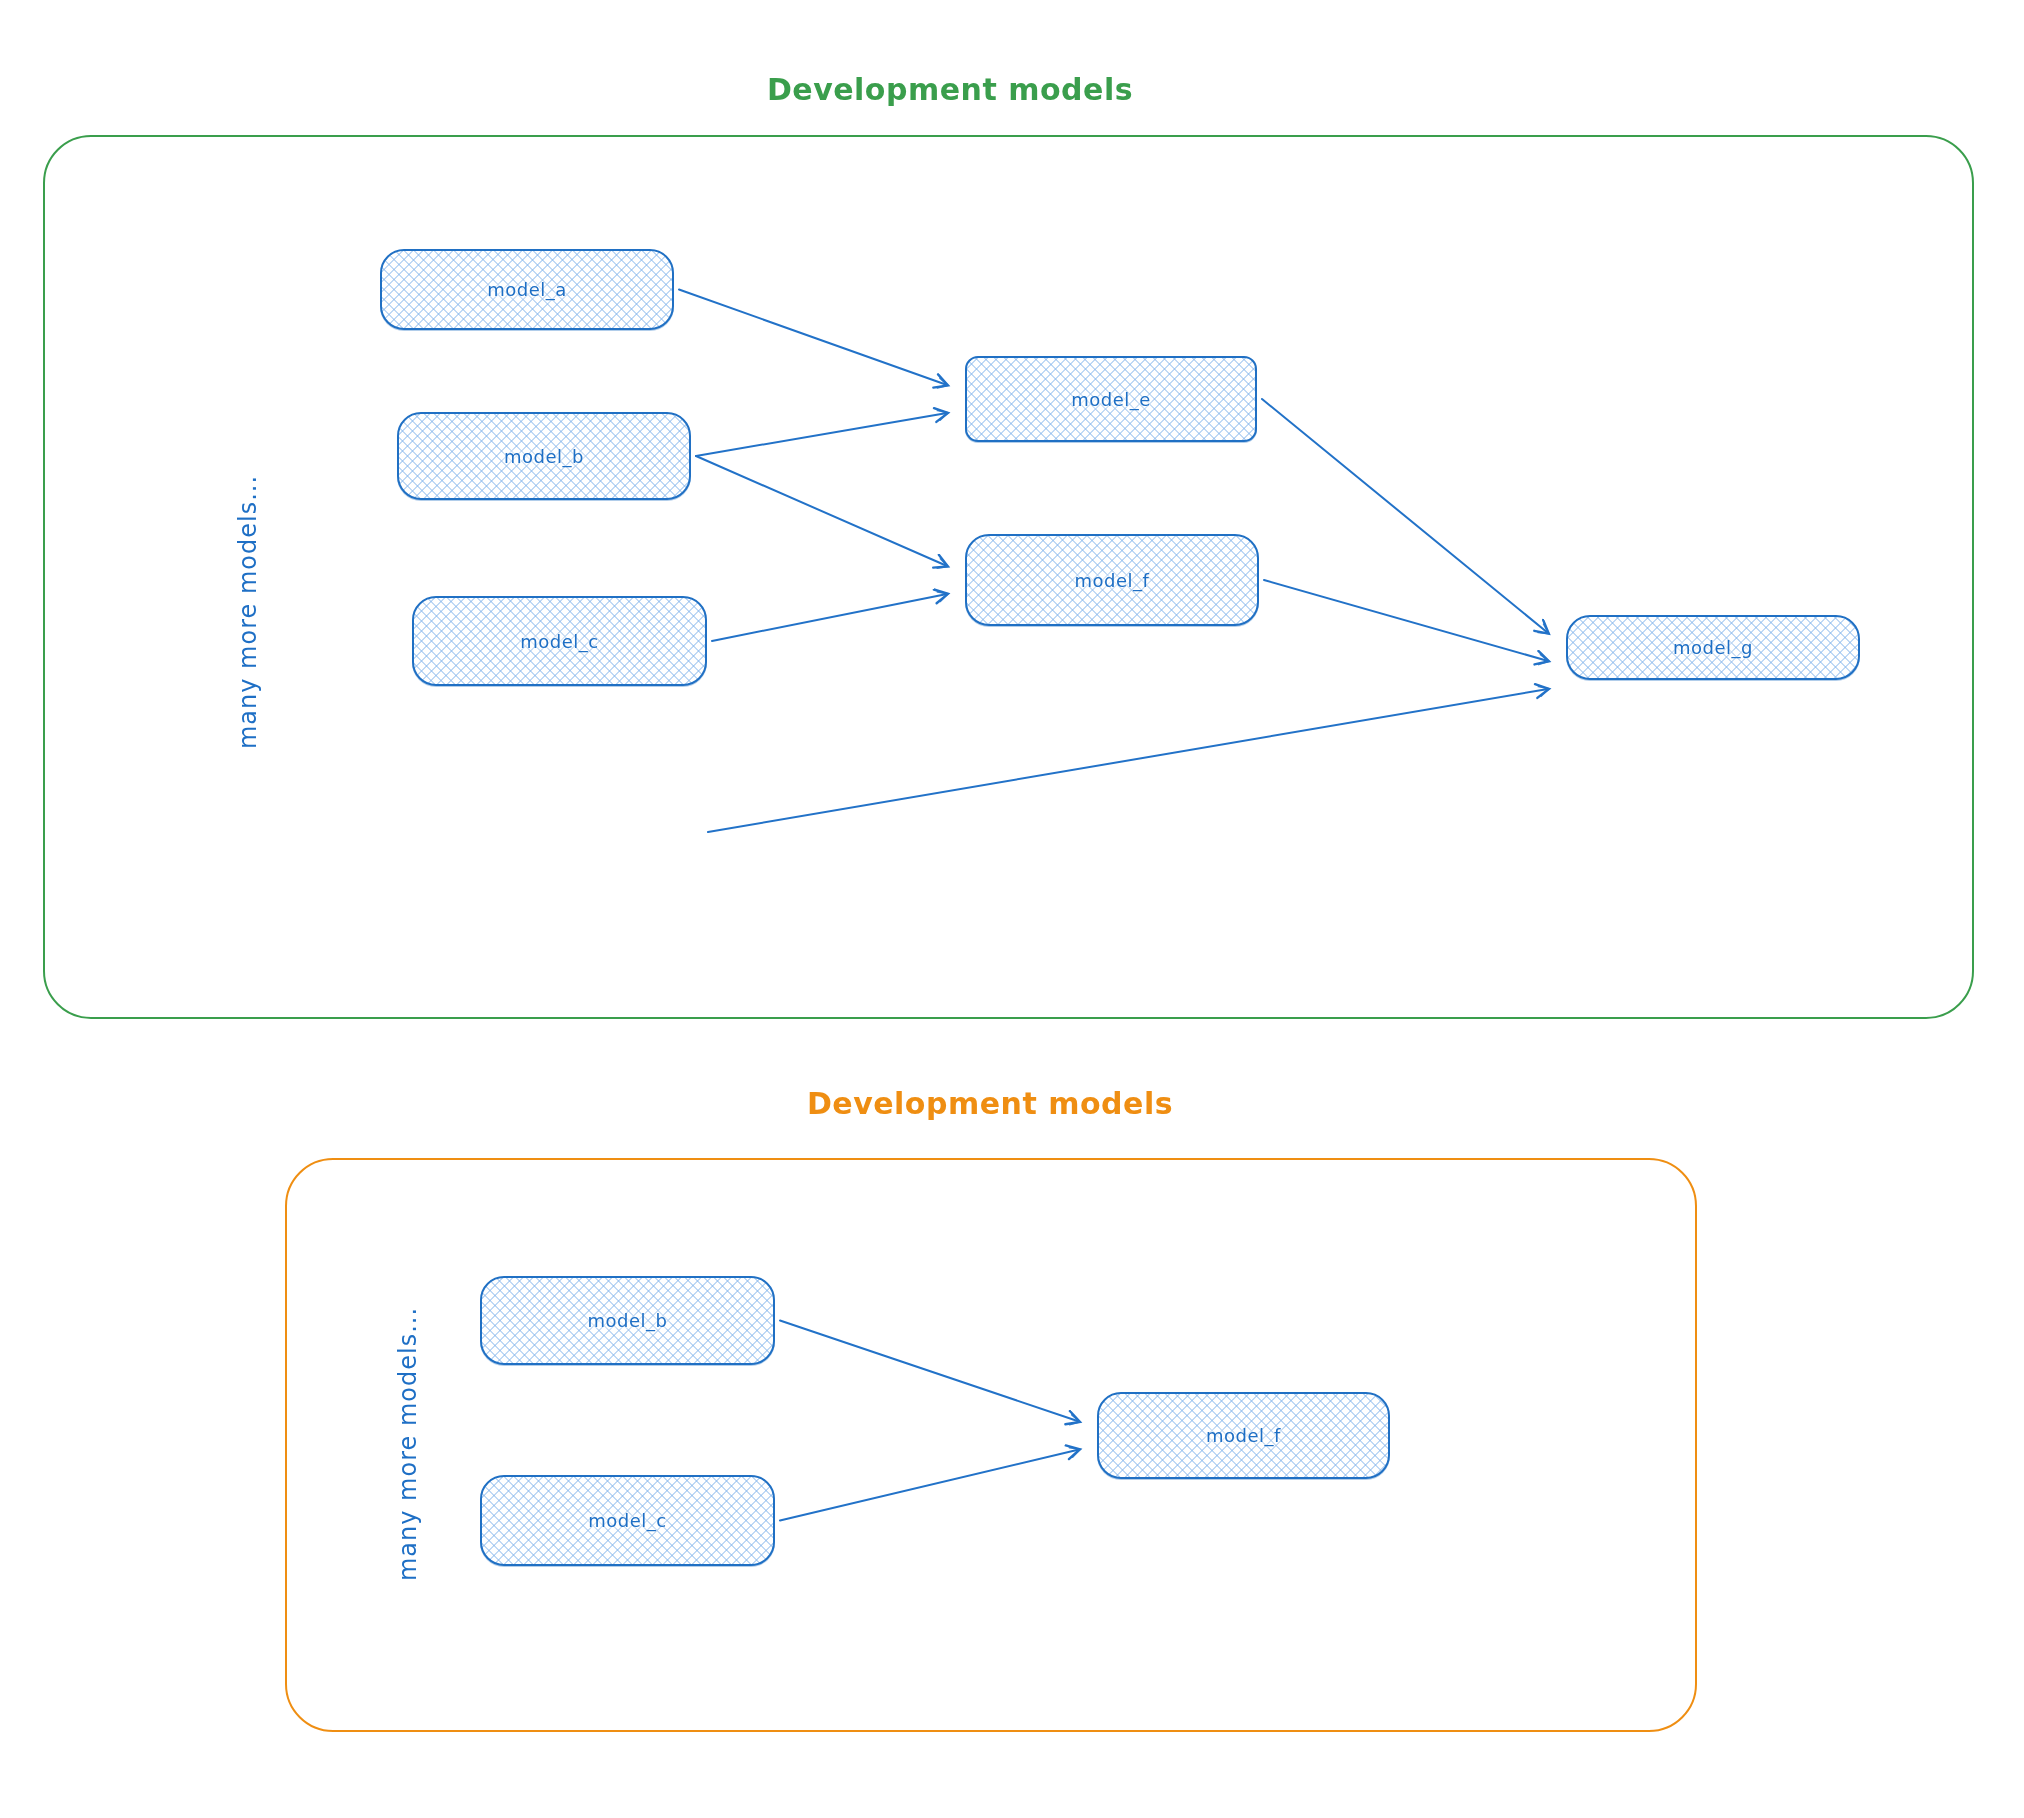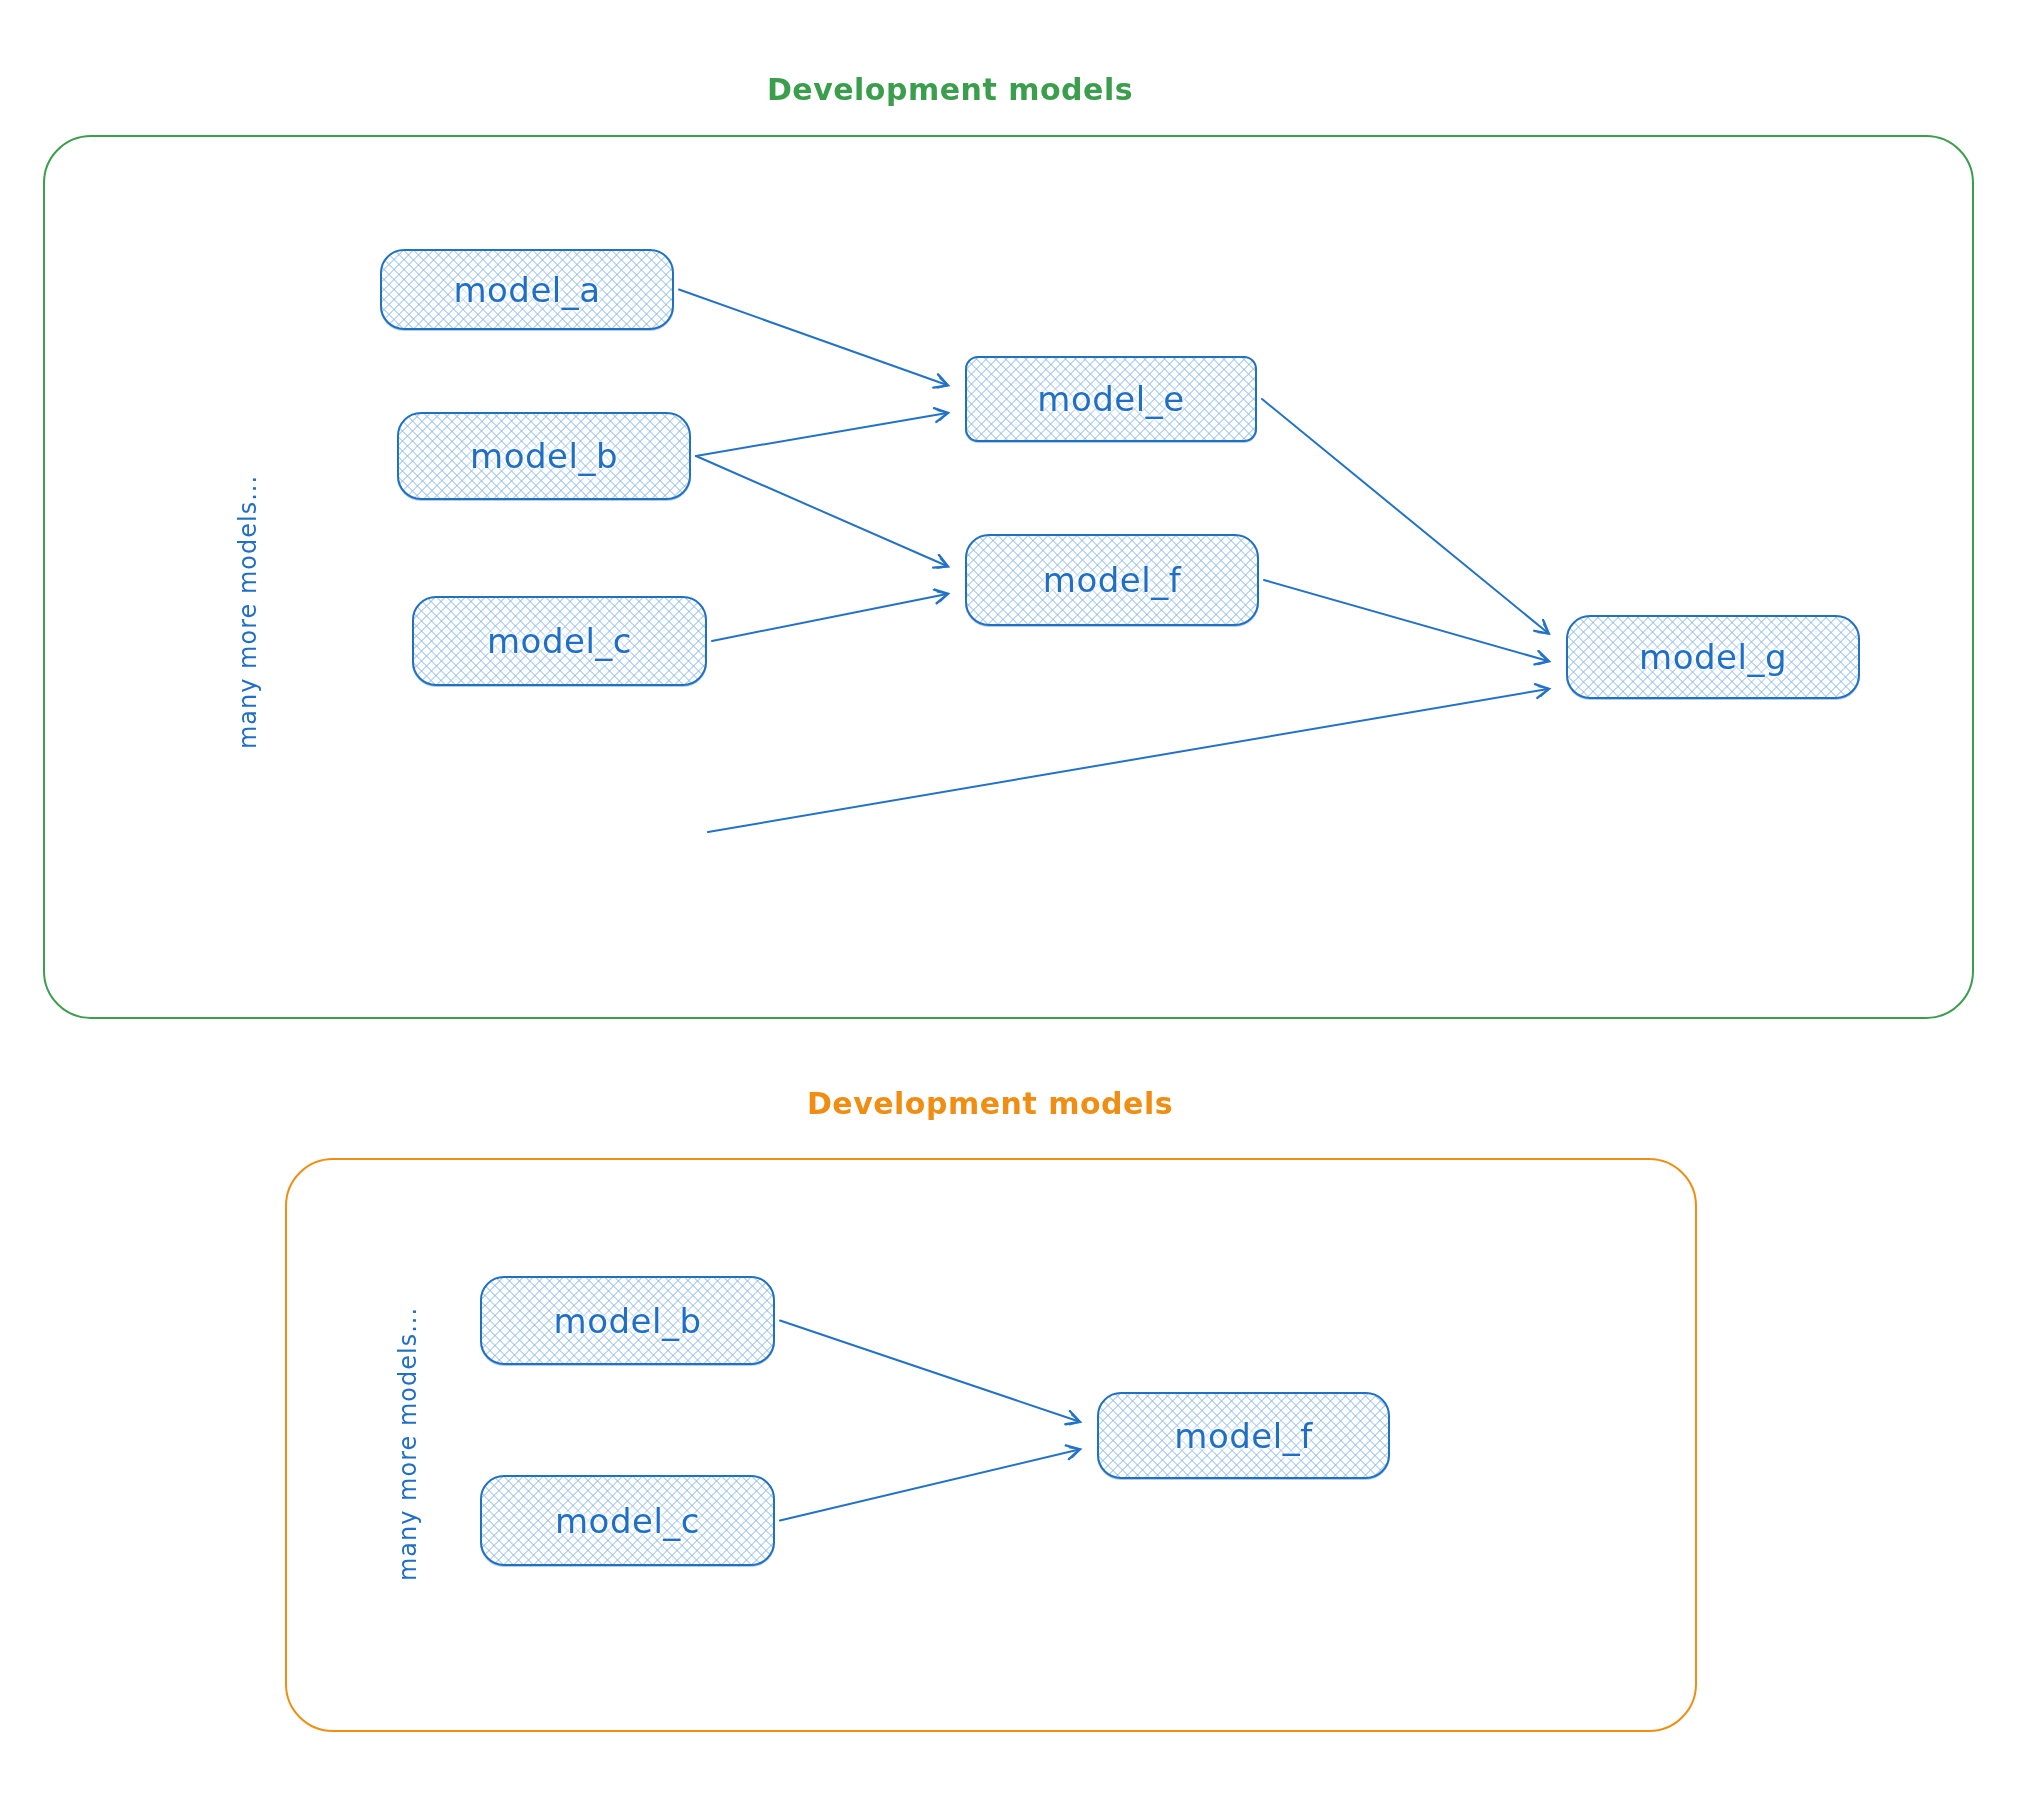--- a/index.html
+++ b/index.html
@@ -59,33 +59,33 @@
     align-items: center;
     justify-content: center;
     background-color: #ffffff;
     background-image:
       repeating-linear-gradient(45deg, rgba(130,180,235,0.50) 0px, rgba(130,180,235,0.50) 1.4px, transparent 1.4px, transparent 7px),
       repeating-linear-gradient(135deg, rgba(130,180,235,0.50) 0px, rgba(130,180,235,0.50) 1.4px, transparent 1.4px, transparent 7px);
     box-shadow: 0 1px 0 rgba(32,112,196,0.35);
   }
   .node-label {
     color: #1e6fc5;
-    font-size: 34px;
+    font-size: 18px;
     font-weight: 500;
     letter-spacing: 0.5px;
     text-shadow: 0 0 5px #ffffff, 0 0 5px #ffffff, 0 0 8px #ffffff;
   }
   
   #n-prod_a { left: 380px; top: 249px; width: 294px; height: 81px; }
   #n-prod_b { left: 397px; top: 412px; width: 294px; height: 88px; }
   #n-prod_c { left: 412px; top: 596px; width: 295px; height: 90px; }
   #n-prod_d { left: 406px; top: 788px; width: 297px; height: 88px; }
   #n-prod_e { left: 965px; top: 356px; width: 292px; height: 86px; border-radius: 13px; }
   #n-prod_f { left: 965px; top: 534px; width: 294px; height: 92px; }
-  #n-prod_g { left: 1566px; top: 615px; width: 294px; height: 84px; }
+  #n-prod_g { left: 1566px; top: 615px; width: 294px; height: 65px; }
   
   #n-dev_b { left: 480px; top: 1276px; width: 295px; height: 89px; }
   #n-dev_c { left: 480px; top: 1475px; width: 295px; height: 91px; }
   #n-dev_f { left: 1097px; top: 1392px; width: 293px; height: 87px; }
 </style>
 </head>
 <body>
 
 <div id="canvas">
 

